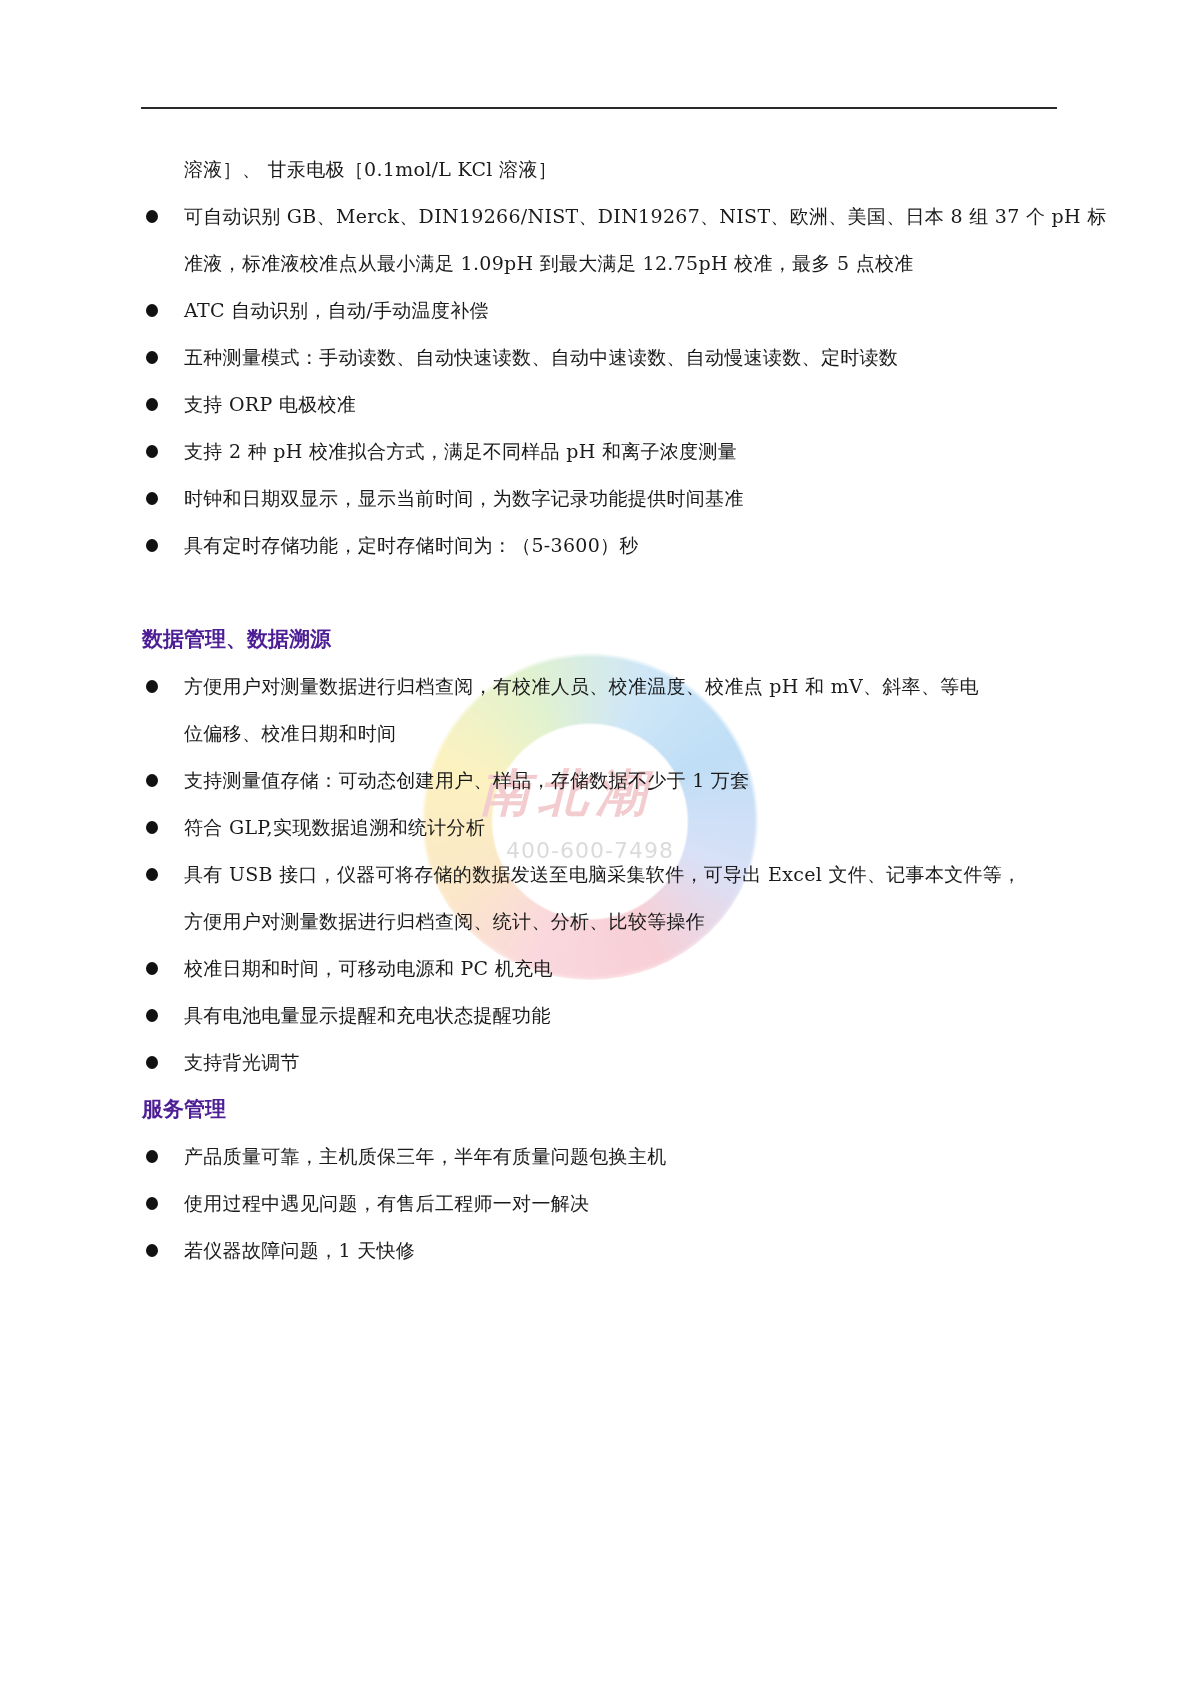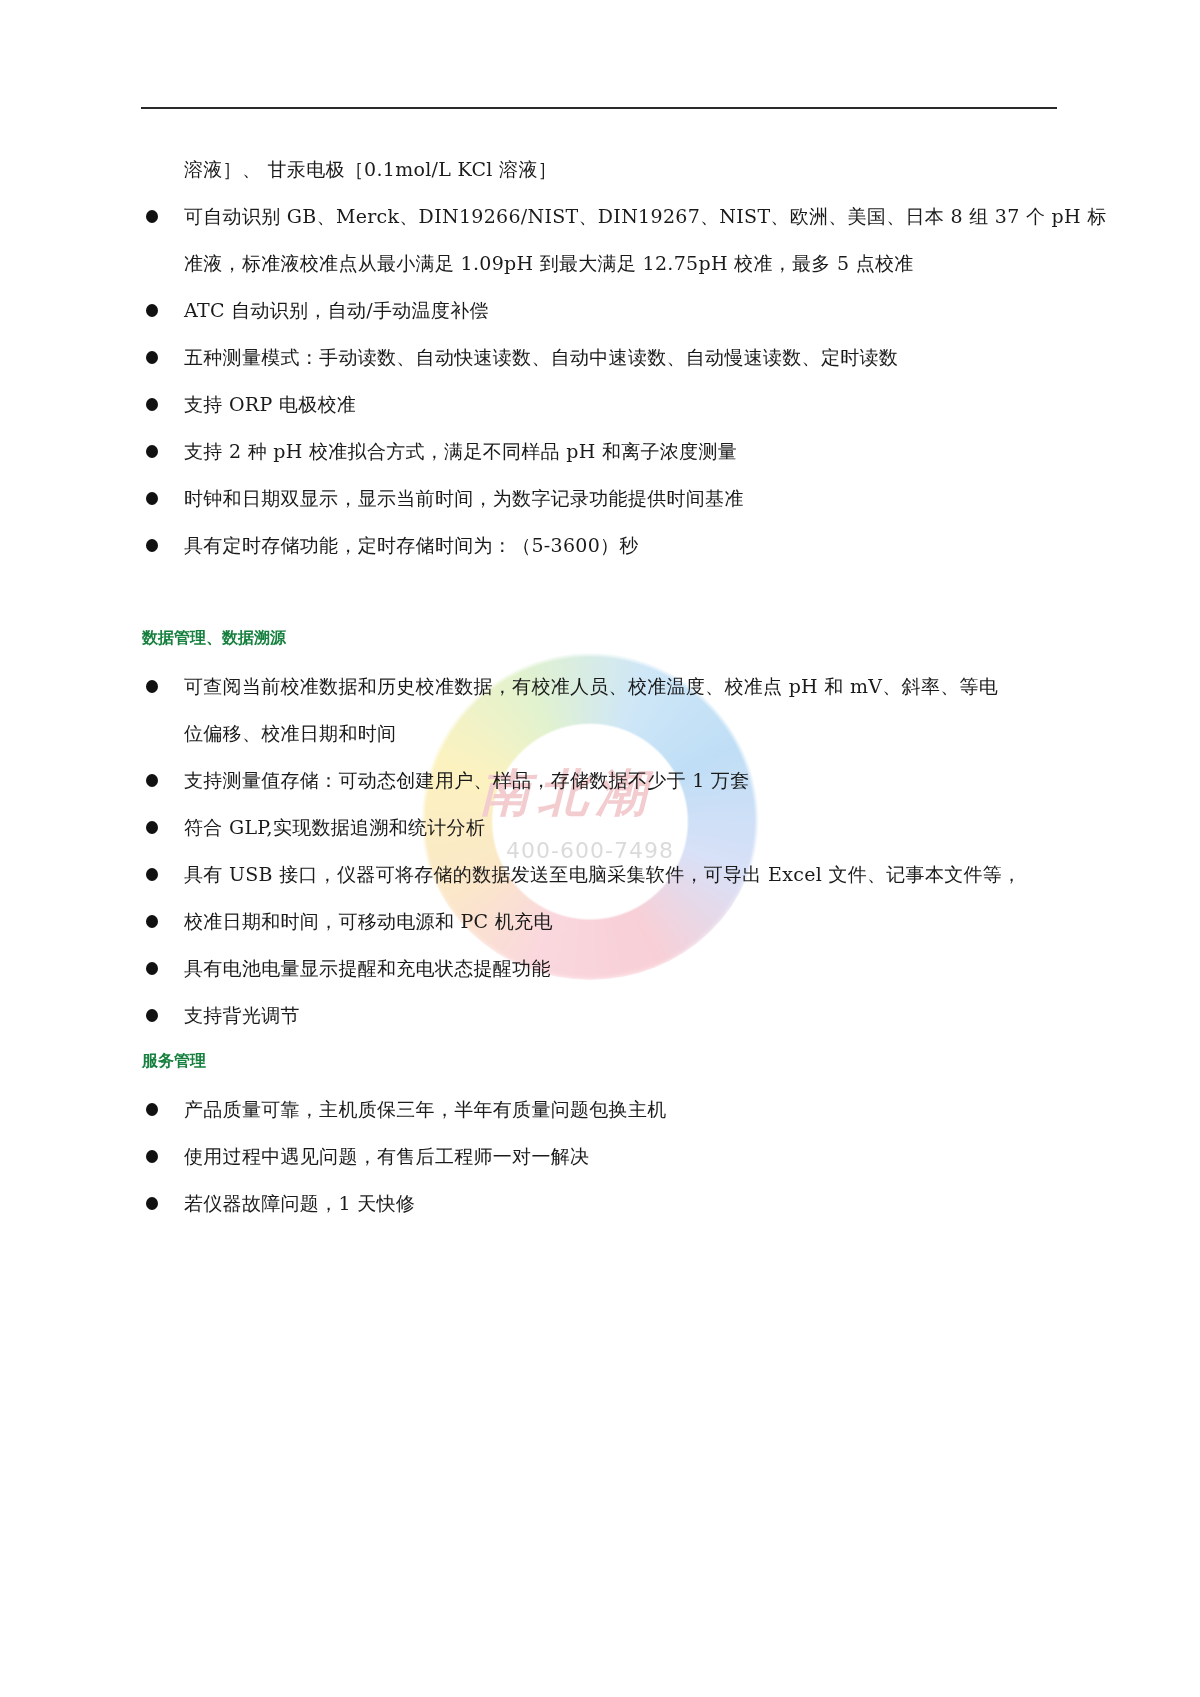--- a/index.html
+++ b/index.html
@@ -46,26 +46,26 @@
       top: 17px;
       width: 12px;
       height: 13px;
       border-radius: 50%;
       background: #111;
     }
     .bullet-text {
       padding-left: 42px;
     }
     .heading {
-      font-family: Liberation Mono, monospace;
+      font-family: Liberation Serif, serif;
       font-weight: bold;
-      font-size: 16px;
+      font-size: 21px;
       height: 47px;
       line-height: 47px;
-      color: #15803d;
+      color: #4c1d95;
     }
     .gap { height: 47px; }
 
     
     .watermark {
       position: absolute;
       left: 420px;
       top: 650px;
       width: 340px;
       height: 330px;
@@ -158,35 +158,36 @@
       <span class="bullet-text">具有定时存储功能，定时存储时间为：（5-3600）秒</span>
     </div>
   </div>
 
   <div class="gap"></div>
 
   <div class="heading">数据管理、数据溯源</div>
   <div>
     <div class="line">
       <span class="bullet"></span>
-      <span class="bullet-text">可查阅当前校准数据和历史校准数据，有校准人员、校准温度、校准点 pH 和 mV、斜率、等电</span>
+      <span class="bullet-text">方便用户对测量数据进行归档查阅，有校准人员、校准温度、校准点 pH 和 mV、斜率、等电</span>
     </div>
     <div class="line indent">位偏移、校准日期和时间</div>
     <div class="line">
       <span class="bullet"></span>
       <span class="bullet-text">支持测量值存储：可动态创建用户、样品，存储数据不少于 1 万套</span>
     </div>
     <div class="line">
       <span class="bullet"></span>
       <span class="bullet-text">符合 GLP,实现数据追溯和统计分析</span>
     </div>
     <div class="line">
       <span class="bullet"></span>
       <span class="bullet-text">具有 USB 接口，仪器可将存储的数据发送至电脑采集软件，可导出 Excel 文件、记事本文件等，</span>
     </div>
+    <div class="line indent">方便用户对测量数据进行归档查阅、统计、分析、比较等操作</div>
   </div>
 
   <div>
     <div class="line">
       <span class="bullet"></span>
       <span class="bullet-text">校准日期和时间，可移动电源和 PC 机充电</span>
     </div>
     <div class="line">
       <span class="bullet"></span>
       <span class="bullet-text">具有电池电量显示提醒和充电状态提醒功能</span>

